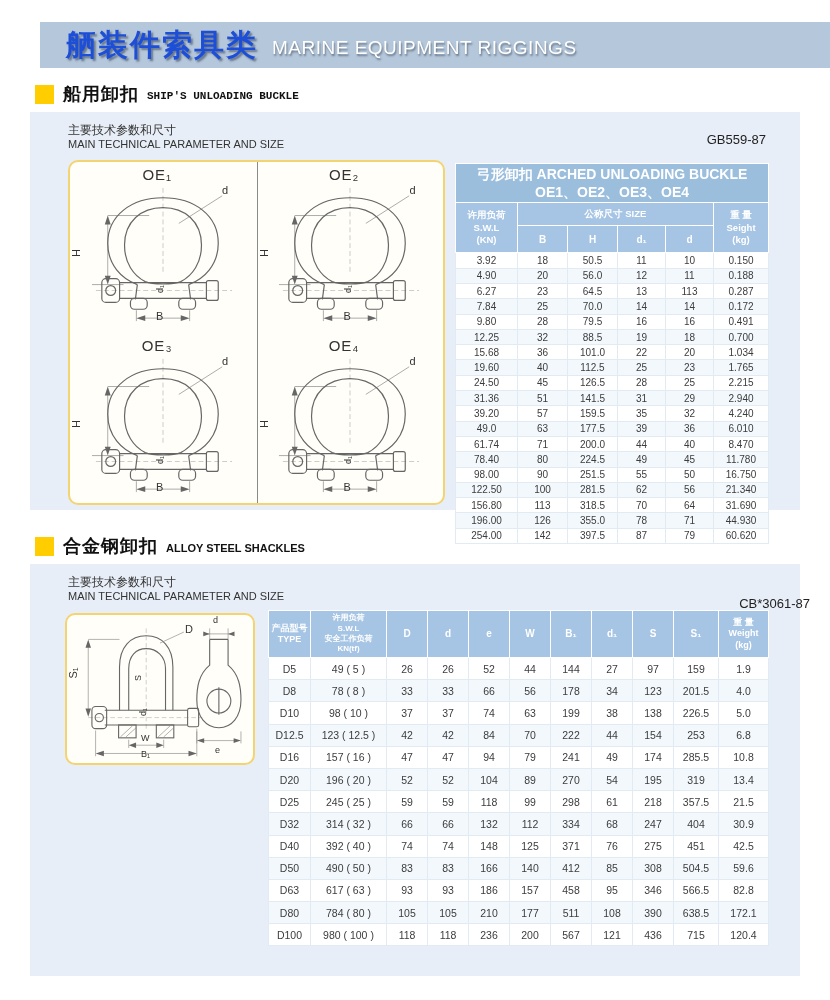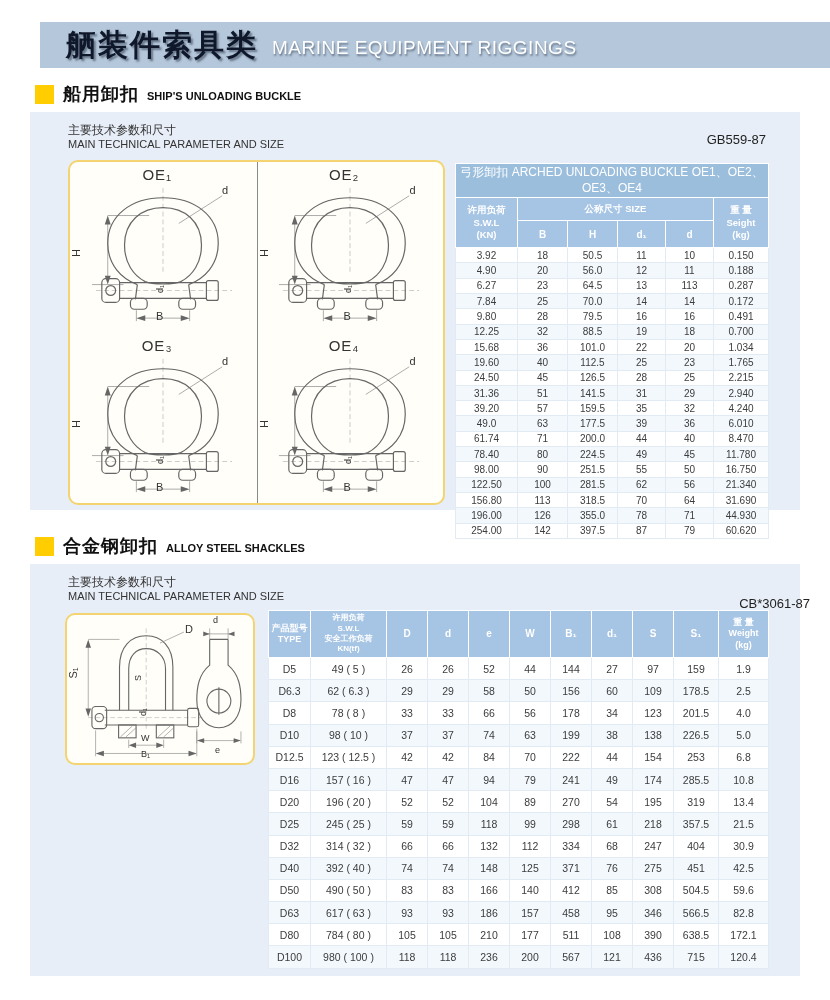--- a/index.html
+++ b/index.html
@@ -6,21 +6,21 @@
   body{
     width:830px;height:1000px;position:relative;background:#ffffff;
     font-family:"Liberation Sans","DejaVu Sans",sans-serif;color:#222;
     overflow:hidden;
   }
   .abs{position:absolute;}
 
   
   .banner{left:40px;top:22px;width:790px;height:46px;background:#b5c7da;
     display:flex;align-items:center;padding-left:26px;box-sizing:border-box;}
-  .banner-zh{font-size:30px;font-weight:bold;color:#0f172a;letter-spacing:2px;
+  .banner-zh{font-size:30px;font-weight:bold;color:#1d4ed8;letter-spacing:2px;
     text-shadow:2px 2px 2px rgba(90,105,125,.85);}
   .banner-en{font-size:19px;font-weight:normal;color:#fff;margin-left:14px;margin-top:6px;
     text-shadow:1px 2px 2px rgba(90,105,125,.85);letter-spacing:.5px;}
 
   
   .sec-head{display:flex;align-items:center;height:20px;}
   .sec-head .bullet{width:19px;height:19px;background:#ffcd00;margin-right:9px;}
   .sec-head .zh{font-size:18px;font-weight:bold;color:#111;letter-spacing:1px;}
   .sec-head .en{font-size:11px;font-weight:bold;color:#111;margin-left:8px;margin-top:4px;}
 
@@ -49,21 +49,21 @@
   
   table{border-collapse:collapse;table-layout:fixed;}
   th{background:#a6c4e3;color:#fff;font-weight:bold;border:1.5px solid #fff;
      text-align:center;vertical-align:middle;white-space:pre-line;}
   td{background:#fff;border:1px solid #e2eaf3;text-align:center;vertical-align:middle;
      color:#3c3c3c;overflow:hidden;white-space:nowrap;}
   tbody tr:nth-child(even) td{background:#f3f8fc;}
 
   .t1{left:455px;top:163px;width:313px;}
   .t1 th{font-size:9.5px;line-height:1.3;}
-  .t1 .t-title{background:#9bbedd;height:15px;font-size:12px;font-weight:normal;}
+  .t1 .t-title{background:#9bbedd;height:15px;font-size:14px;font-weight:bold;}
   .t1 .h-size{height:20px;}
   .t1 .h-letters th{height:24px;font-size:10px;}
   .t1 td{height:12.3px;font-size:10px;}
 
   .t2{left:268px;top:610px;width:500px;}
   .t2 th{font-size:9px;line-height:1.25;height:44px;}
   .t2 th.swl{font-size:8px;line-height:1.3;}
   .t2 th.dim-th{font-size:10px;}
   .t2 td{height:19.2px;font-size:10.5px;}
 </style>
@@ -147,21 +147,21 @@
       <path class="ar" d="M188,130 l-8,-2.5 v5 z"></path>
     </g>
   </defs>
 </svg>
 
 <div class="abs banner">
   <span class="banner-zh">舾装件索具类</span>
   <span class="banner-en">MARINE EQUIPMENT RIGGINGS</span>
 </div>
 
-<div class="abs sec-head" style="left:35px;top:84px;">
+<div class="abs sec-head" style="left:35px;top:84px;font-family:Liberation Mono, monospace;">
   <span class="bullet"></span>
   <span class="zh">船用卸扣</span>
   <span class="en">SHIP'S UNLOADING BUCKLE</span>
 </div>
 
 <div class="abs panel" style="left:30px;top:112px;width:770px;height:398px;">
   <span class="abs sub-zh" style="left:38px;top:10px;">主要技术参数和尺寸</span>
   <span class="abs sub-en" style="left:38px;top:26px;">MAIN TECHNICAL PARAMETER AND SIZE</span>
   <span class="abs standard" style="right:34px;top:20px;">GB559-87</span>
 </div>
@@ -465,33 +465,20 @@
         <td>26</td>
         <td>52</td>
         <td>44</td>
         <td>144</td>
         <td>27</td>
         <td>97</td>
         <td>159</td>
         <td>1.9</td>
       </tr>
       <tr>
-        <td>D6.3</td>
-        <td>62 ( 6.3 )</td>
-        <td>29</td>
-        <td>29</td>
-        <td>58</td>
-        <td>50</td>
-        <td>156</td>
-        <td>60</td>
-        <td>109</td>
-        <td>178.5</td>
-        <td>2.5</td>
-      </tr>
-      <tr>
         <td>D8</td>
         <td>78 ( 8 )</td>
         <td>33</td>
         <td>33</td>
         <td>66</td>
         <td>56</td>
         <td>178</td>
         <td>34</td>
         <td>123</td>
         <td>201.5</td>

